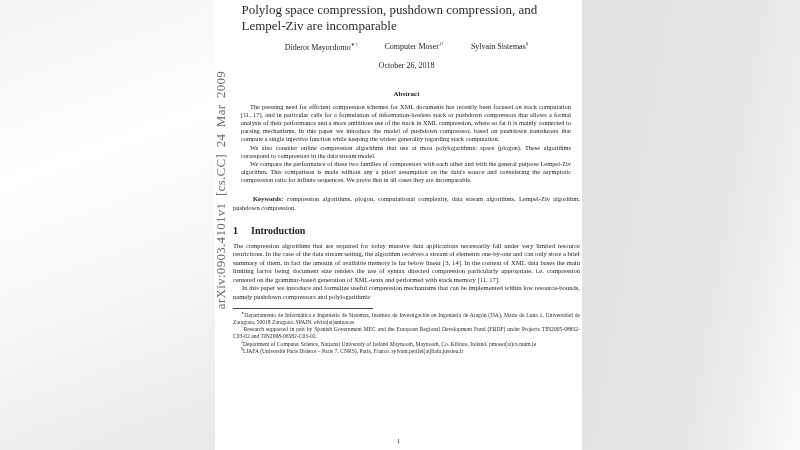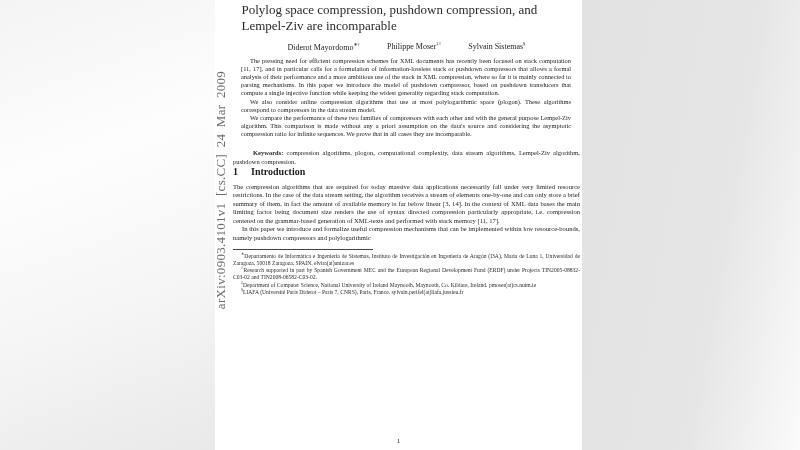--- a/index.html
+++ b/index.html
@@ -74,20 +74,21 @@
   .abstract-block p { text-indent: 9px; }
   .keywords-para {
     margin-top: 11px;
     font-size: 6.5px;
     line-height: 1.3;
     text-align: justify;
     text-indent: 20px;
   }
   .keywords-para .kw-label { font-weight: bold; }
   .section-heading {
+    margin-top: 13px;
     font-size: 10px;
     font-weight: bold;
     color: #1d1d1d;
   }
   .section-heading .sec-num { margin-right: 13px; }
   .intro-block {
     margin-top: 6px;
     font-size: 6.6px;
     line-height: 1.28;
     text-align: justify;
@@ -123,25 +124,27 @@
 
 <div class="paper-page">
   <div class="watermark">arXiv:0903.4101v1 [cs.CC] 24 Mar 2009</div>
 
   <div class="page-inner">
 
     <p class="paper-title">Polylog space compression, pushdown compression, and Lempel-Ziv are incomparable</p>
 
     <div class="author-row">
       <span class="author"><span>Diderot Mayordomo</span><sup>∗†</sup></span>
-      <span class="author"><span>Philippe Moser</span><sup>‡†</sup></span>
+      <span class="author"><span>Computer Moser</span><sup>‡†</sup></span>
       <span class="author"><span>Sylvain Sistemas</span><sup>§</sup></span>
     </div>
 
+    <p class="paper-date">October 26, 2018</p>
 
+    <p class="abstract-heading">Abstract</p>
 
     <div class="abstract-block">
       <p>The pressing need for efficient compression schemes for XML documents has recently been focused on stack computation [11, 17], and in particular calls for a formulation of information-lossless stack or pushdown compressors that allows a formal analysis of their performance and a more ambitious use of the stack in XML compression, where so far it is mainly connected to parsing mechanisms. In this paper we introduce the model of pushdown compressor, based on pushdown transducers that compute a single injective function while keeping the widest generality regarding stack computation.</p>
       <p>We also consider online compression algorithms that use at most polylogarithmic space (plogon). These algorithms correspond to compressors in the data stream model.</p>
       <p>We compare the performance of these two families of compressors with each other and with the general purpose Lempel-Ziv algorithm. This comparison is made without any a priori assumption on the data's source and considering the asymptotic compression ratio for infinite sequences. We prove that in all cases they are incomparable.</p>
     </div>
 
     <p class="keywords-para"><span class="kw-label">Keywords:</span><span> compression algorithms, plogon, computational complexity, data stream algorithms, Lempel-Ziv algorithm, pushdown compression.</span></p>
 
     <p class="section-heading"><span class="sec-num">1</span><span>Introduction</span></p>

